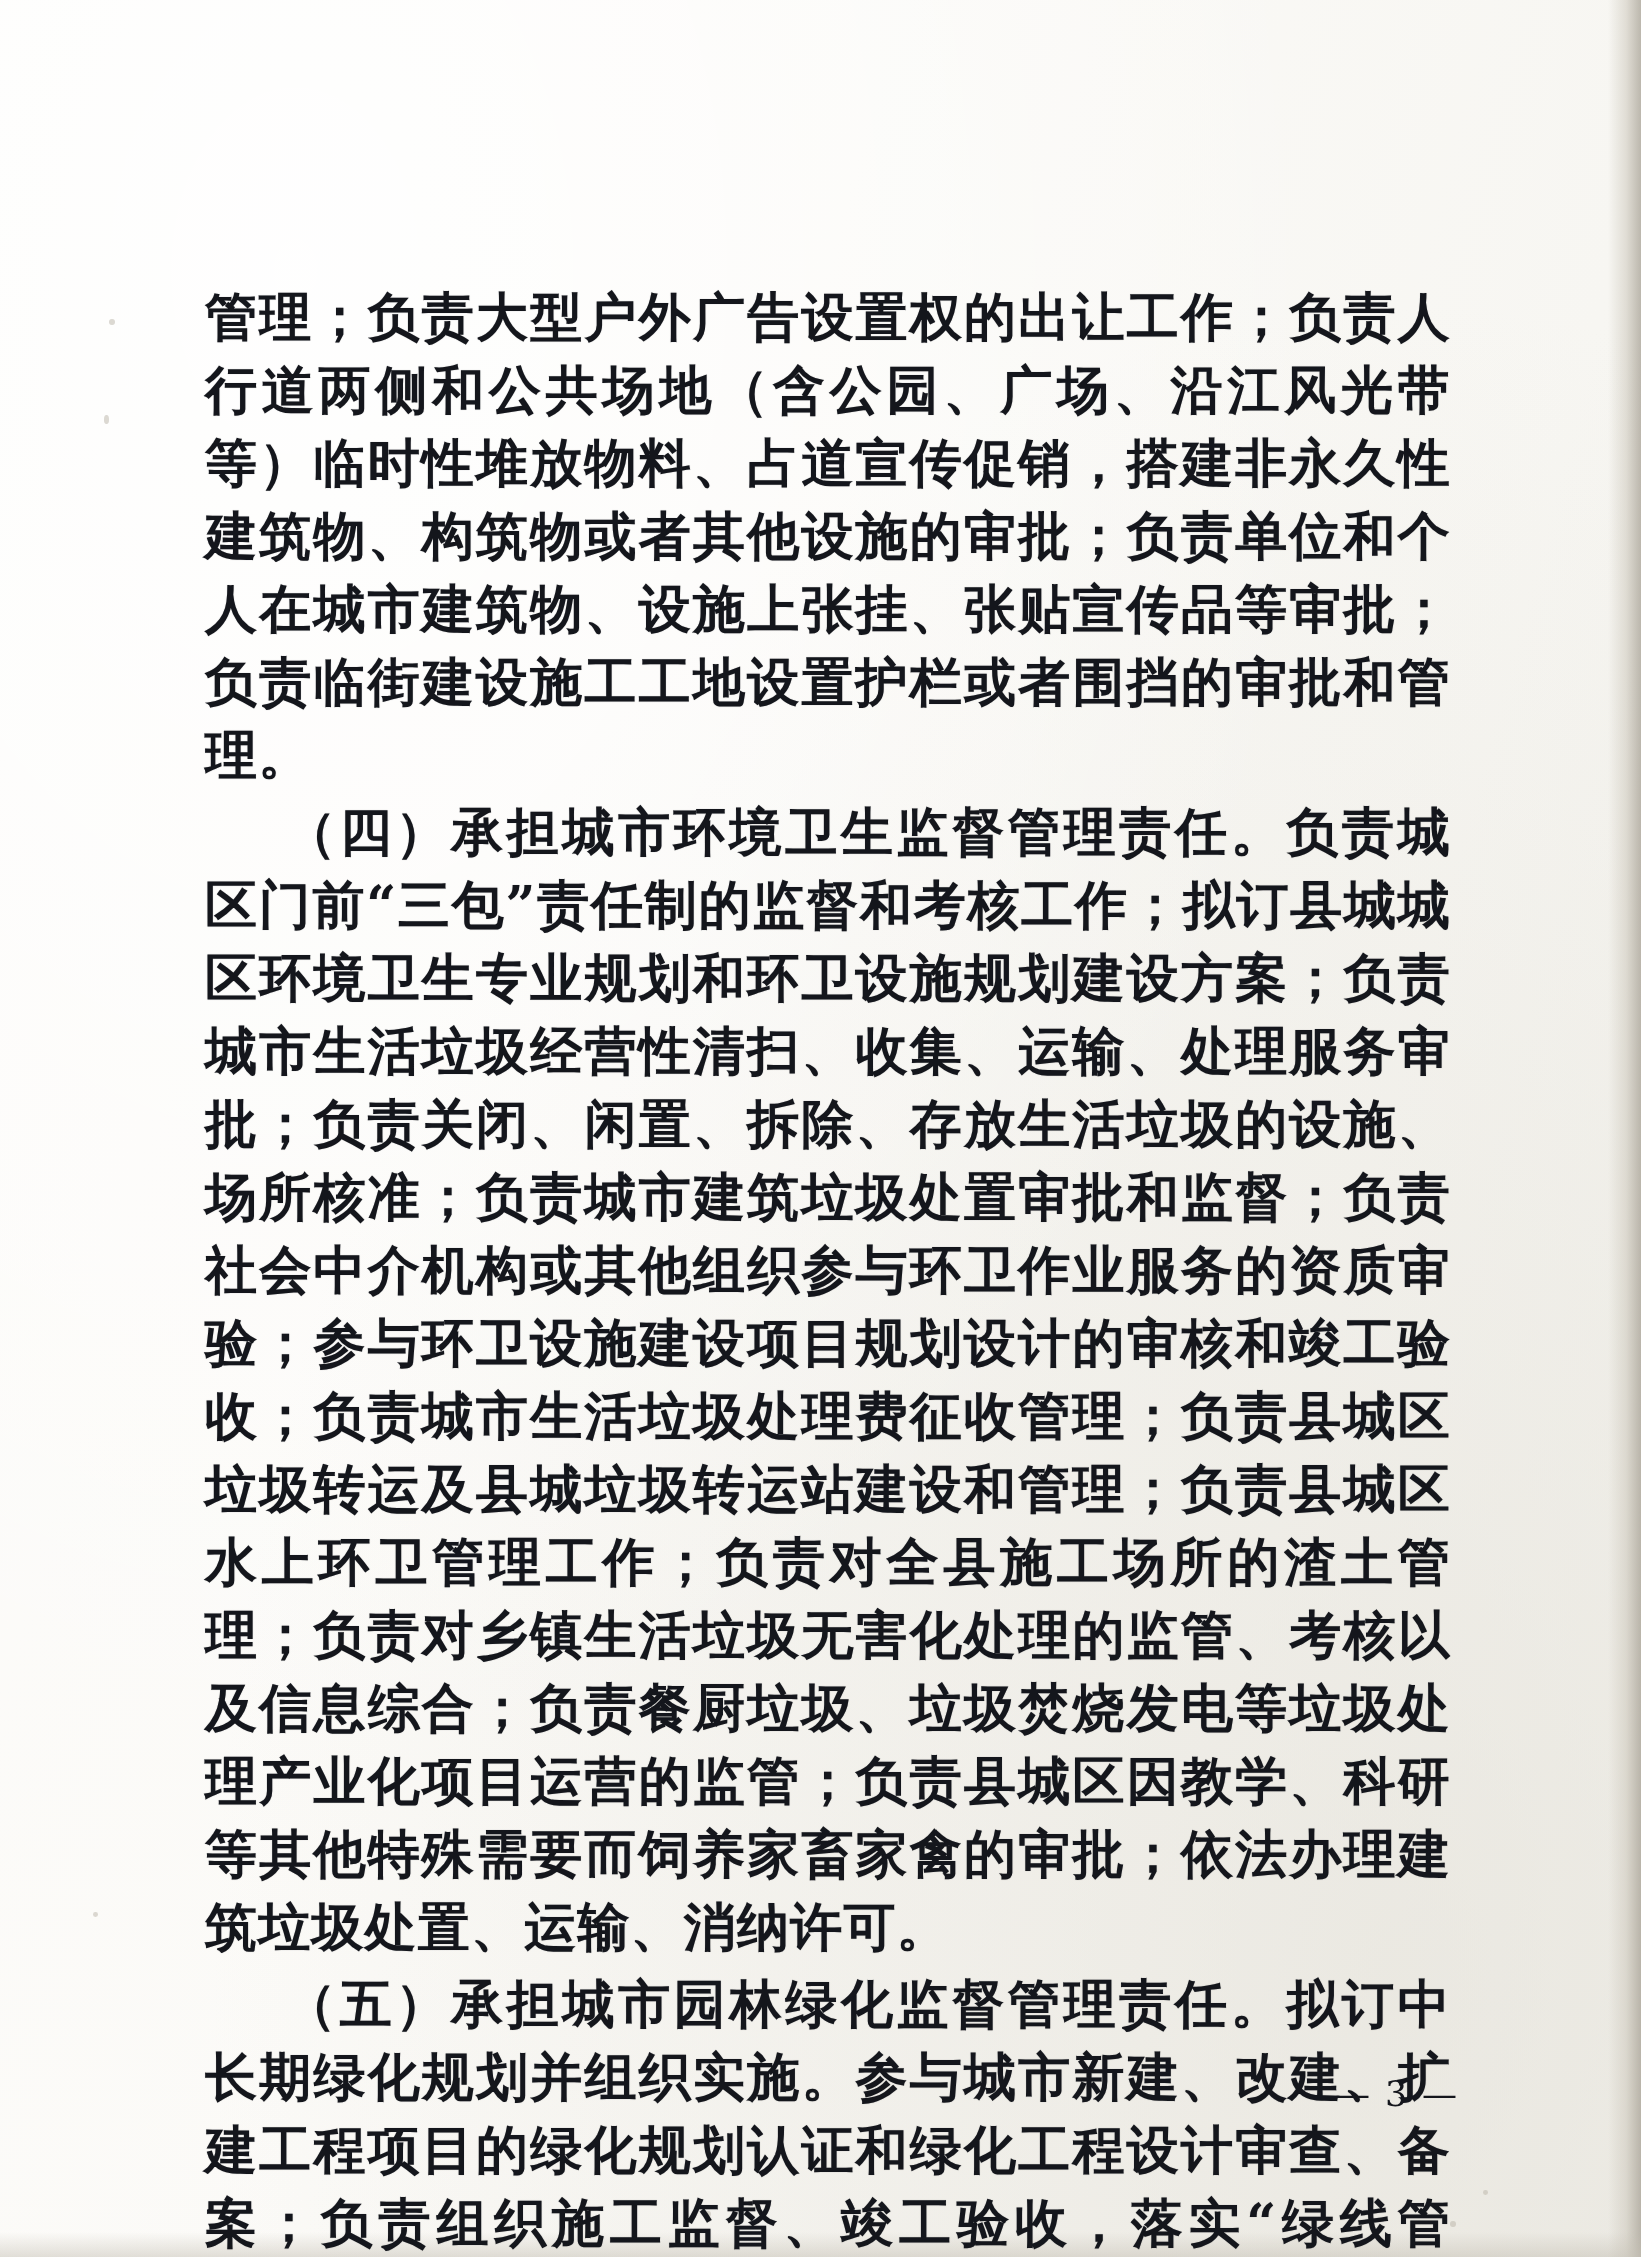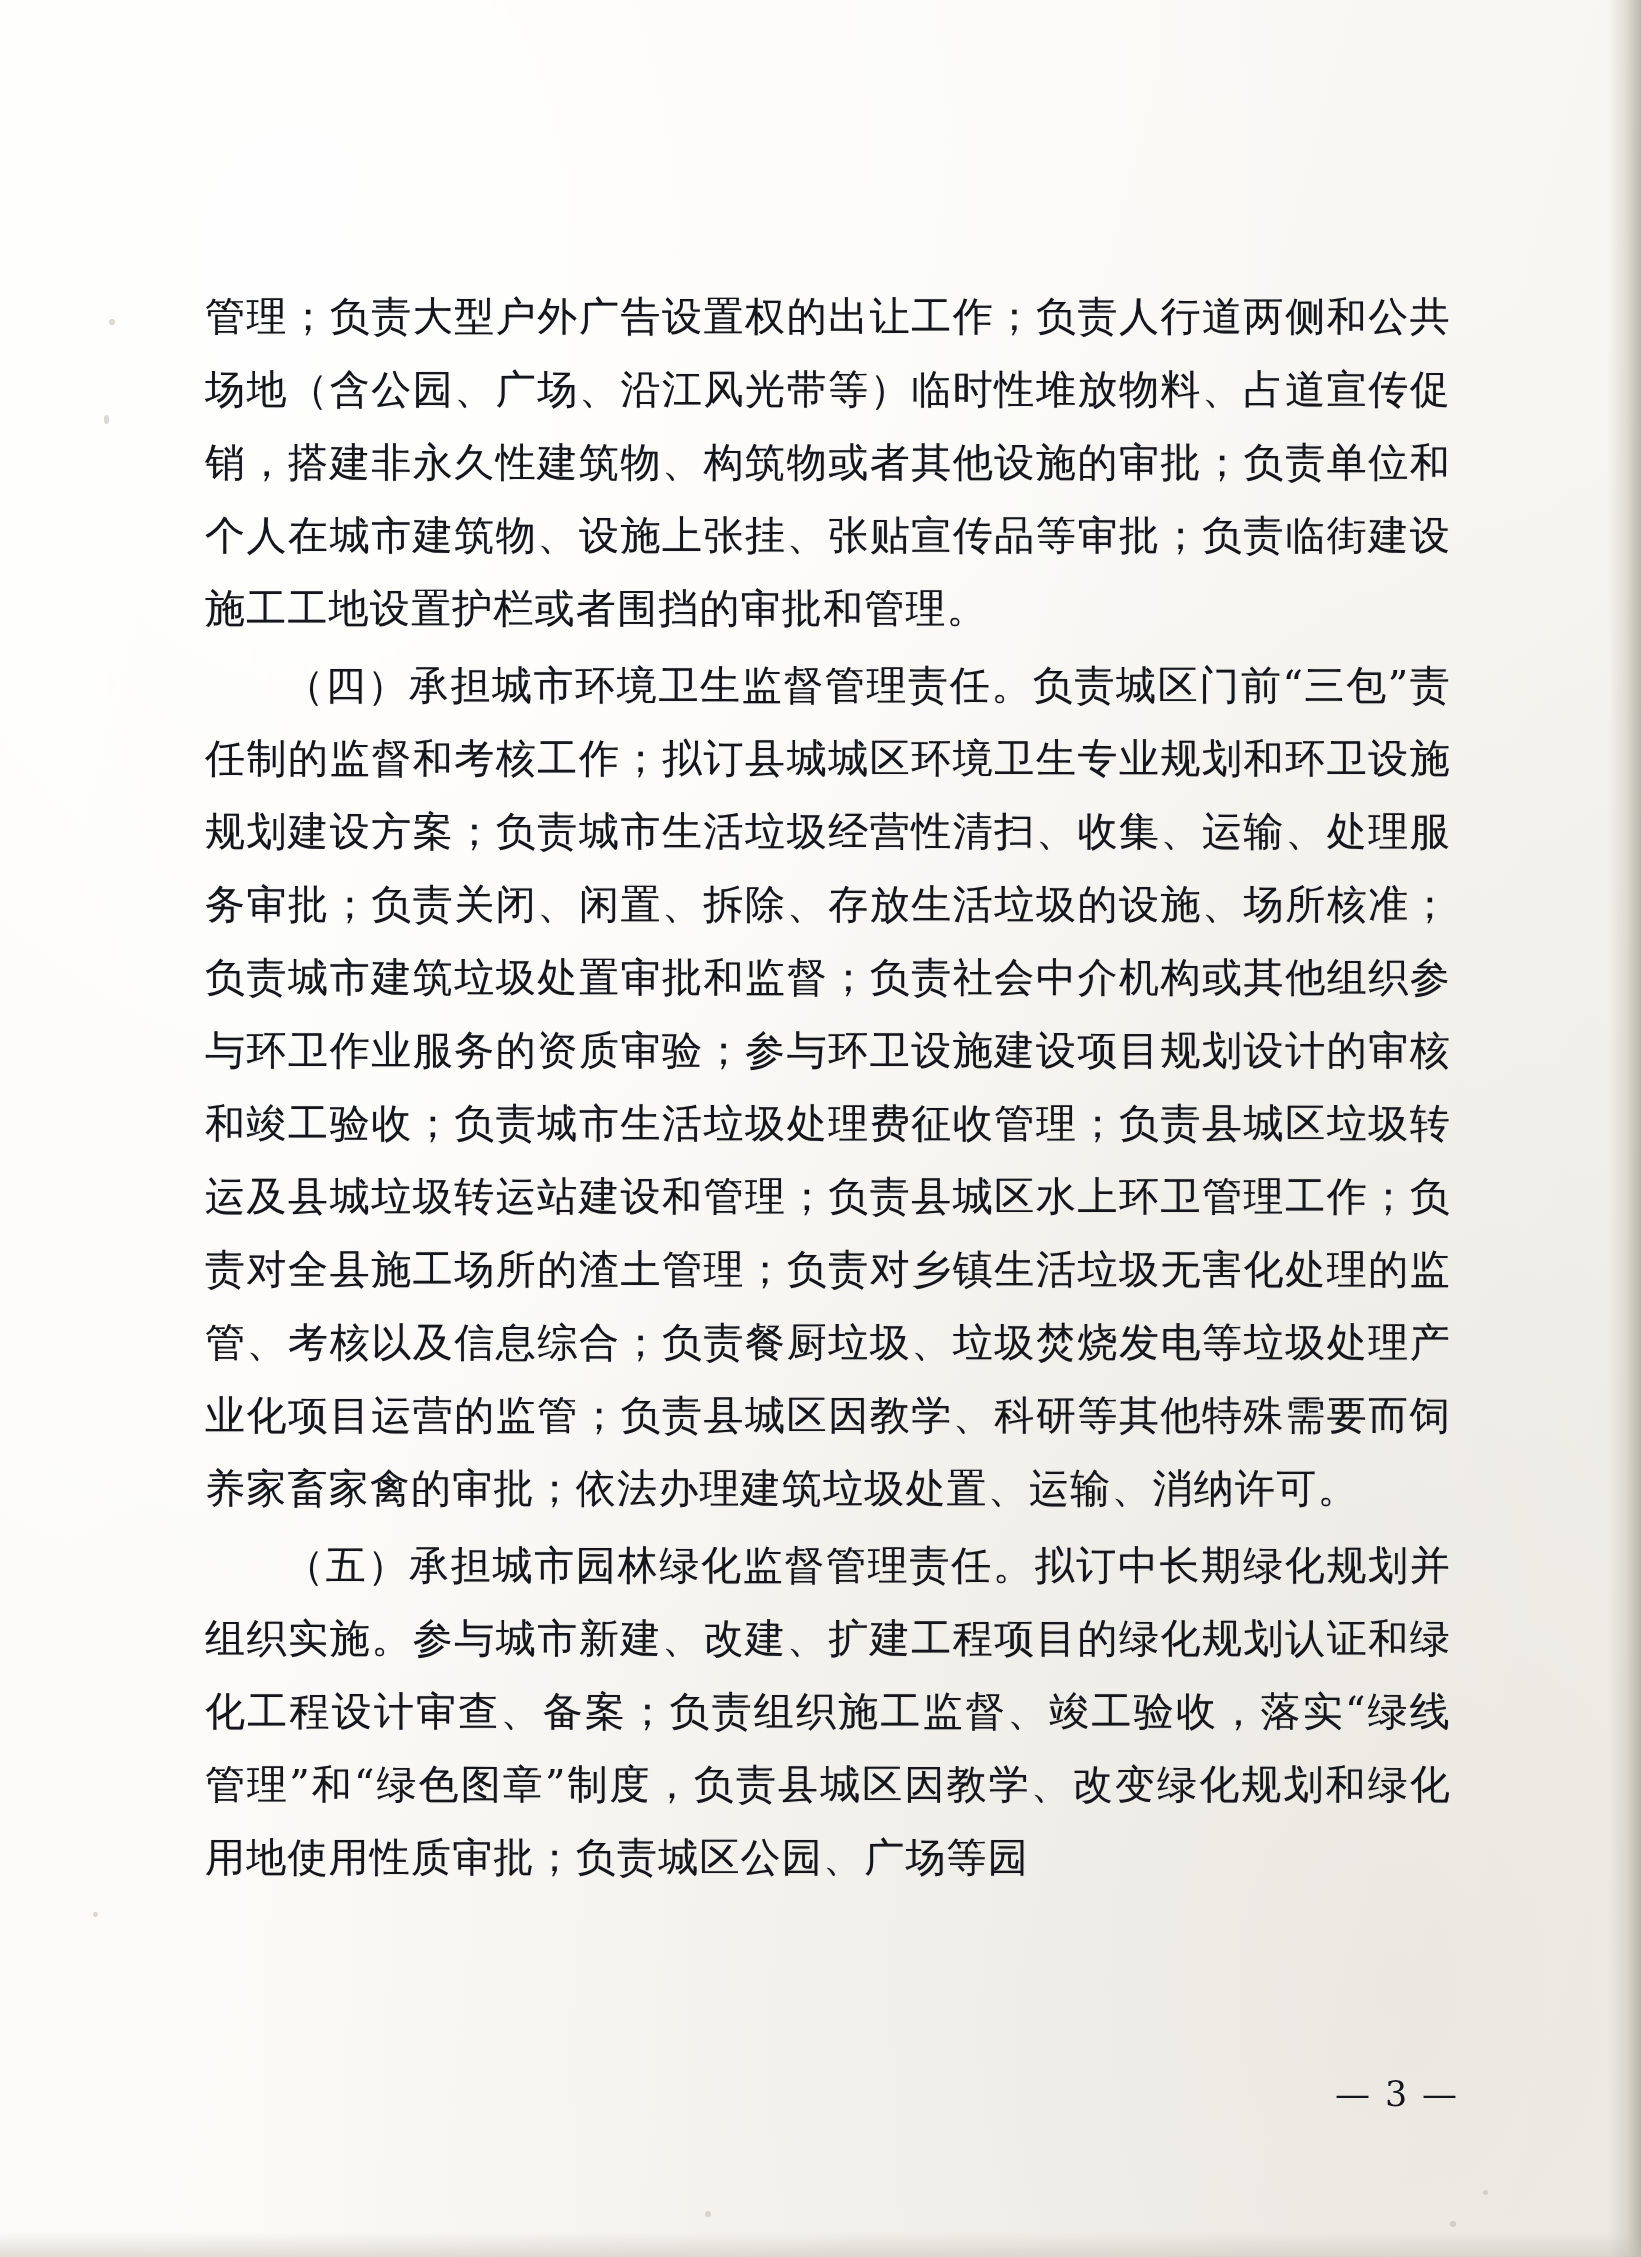--- a/index.html
+++ b/index.html
@@ -57,28 +57,28 @@
 
   .content {
     position: absolute;
     left: 205px;
     top: 280px;
     width: 1246px;
   }
 
   p.para {
     margin: 0 0 3.9px 0;
-    font-size: 40px;
+    font-size: 52px;
     line-height: 73px;
     color: #14161c;
     letter-spacing: 1.2px;
     text-align: justify;
     text-justify: inter-character;
     font-family: "DejaVu Serif", serif;
-    font-weight: 400;
+    font-weight: 700;
     text-shadow: 0 0 1px rgba(20,22,28,0.35);
   }
   p.indent {
     text-indent: 79px;
   }
   .page-number {
     position: absolute;
     right: 182px;
     bottom: 143px;
     font-size: 35px;

